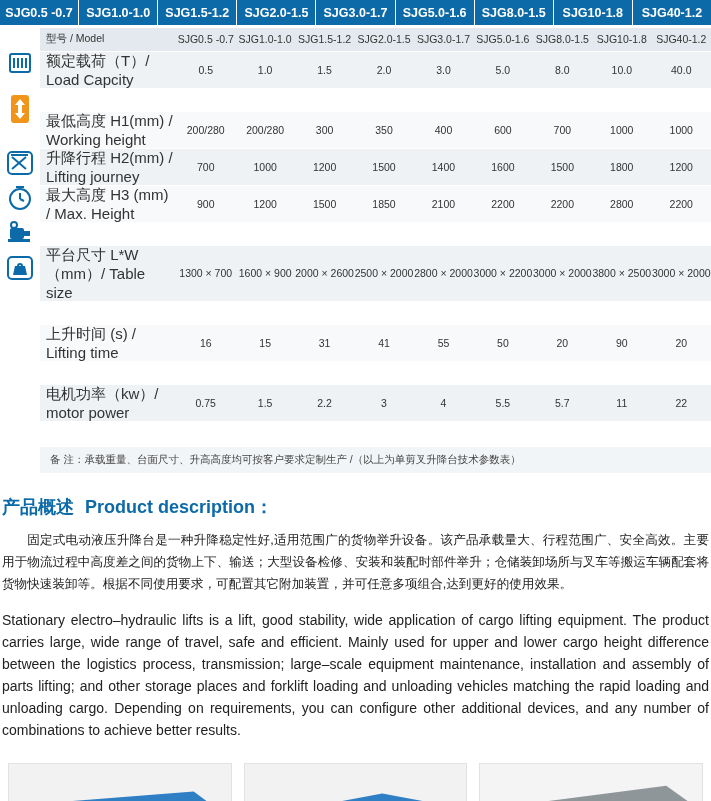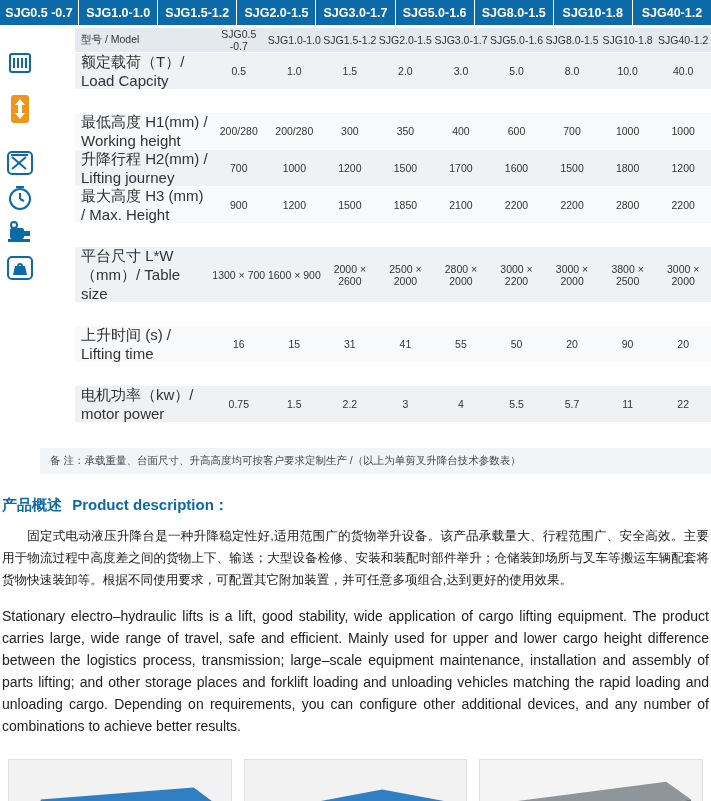--- a/index.html
+++ b/index.html
@@ -37,21 +37,20 @@
     letter-spacing: 0px;
     white-space: nowrap;
   }
   .model-strip .cell:last-child { border-right: none; }
 
   
   .spec-wrap {
     display: flex;
     width: 711px;
     margin-top: 2px;
-    gap: 35px;
   }
   .icon-col {
     width: 40px;
     flex: 0 0 40px;
     display: flex;
     flex-direction: column;
   }
   .icon-box {
     width: 40px;
     display: flex;
@@ -101,21 +100,21 @@
     display: flex;
     align-items: center;
     padding-left: 10px;
     margin-top: 2px;
   }
 
   
   .desc-title {
     margin: 22px 0 10px 0;
     padding-left: 2px;
-    font-size: 15px;
+    font-size: 18px;
     font-weight: bold;
     color: #0d6aa8;
   }
   .desc-cn {
     font-size: 12.6px;
     line-height: 22px;
     color: #222;
     text-indent: 2em;
     margin: 0 2px 14px 2px;
     text-align: justify;
@@ -273,21 +272,21 @@
         <td>700</td>
         <td>1000</td>
         <td>1000</td>
       </tr>
       <tr class="shaded">
         <td class="label">升降行程 H2(mm) / Lifting journey</td>
         <td>700</td>
         <td>1000</td>
         <td>1200</td>
         <td>1500</td>
-        <td>1700</td>
+        <td>1400</td>
         <td>1600</td>
         <td>1500</td>
         <td>1800</td>
         <td>1200</td>
       </tr>
       <tr class="plain">
         <td class="label">最大高度 H3 (mm) / Max. Height</td>
         <td>900</td>
         <td>1200</td>
         <td>1500</td>

